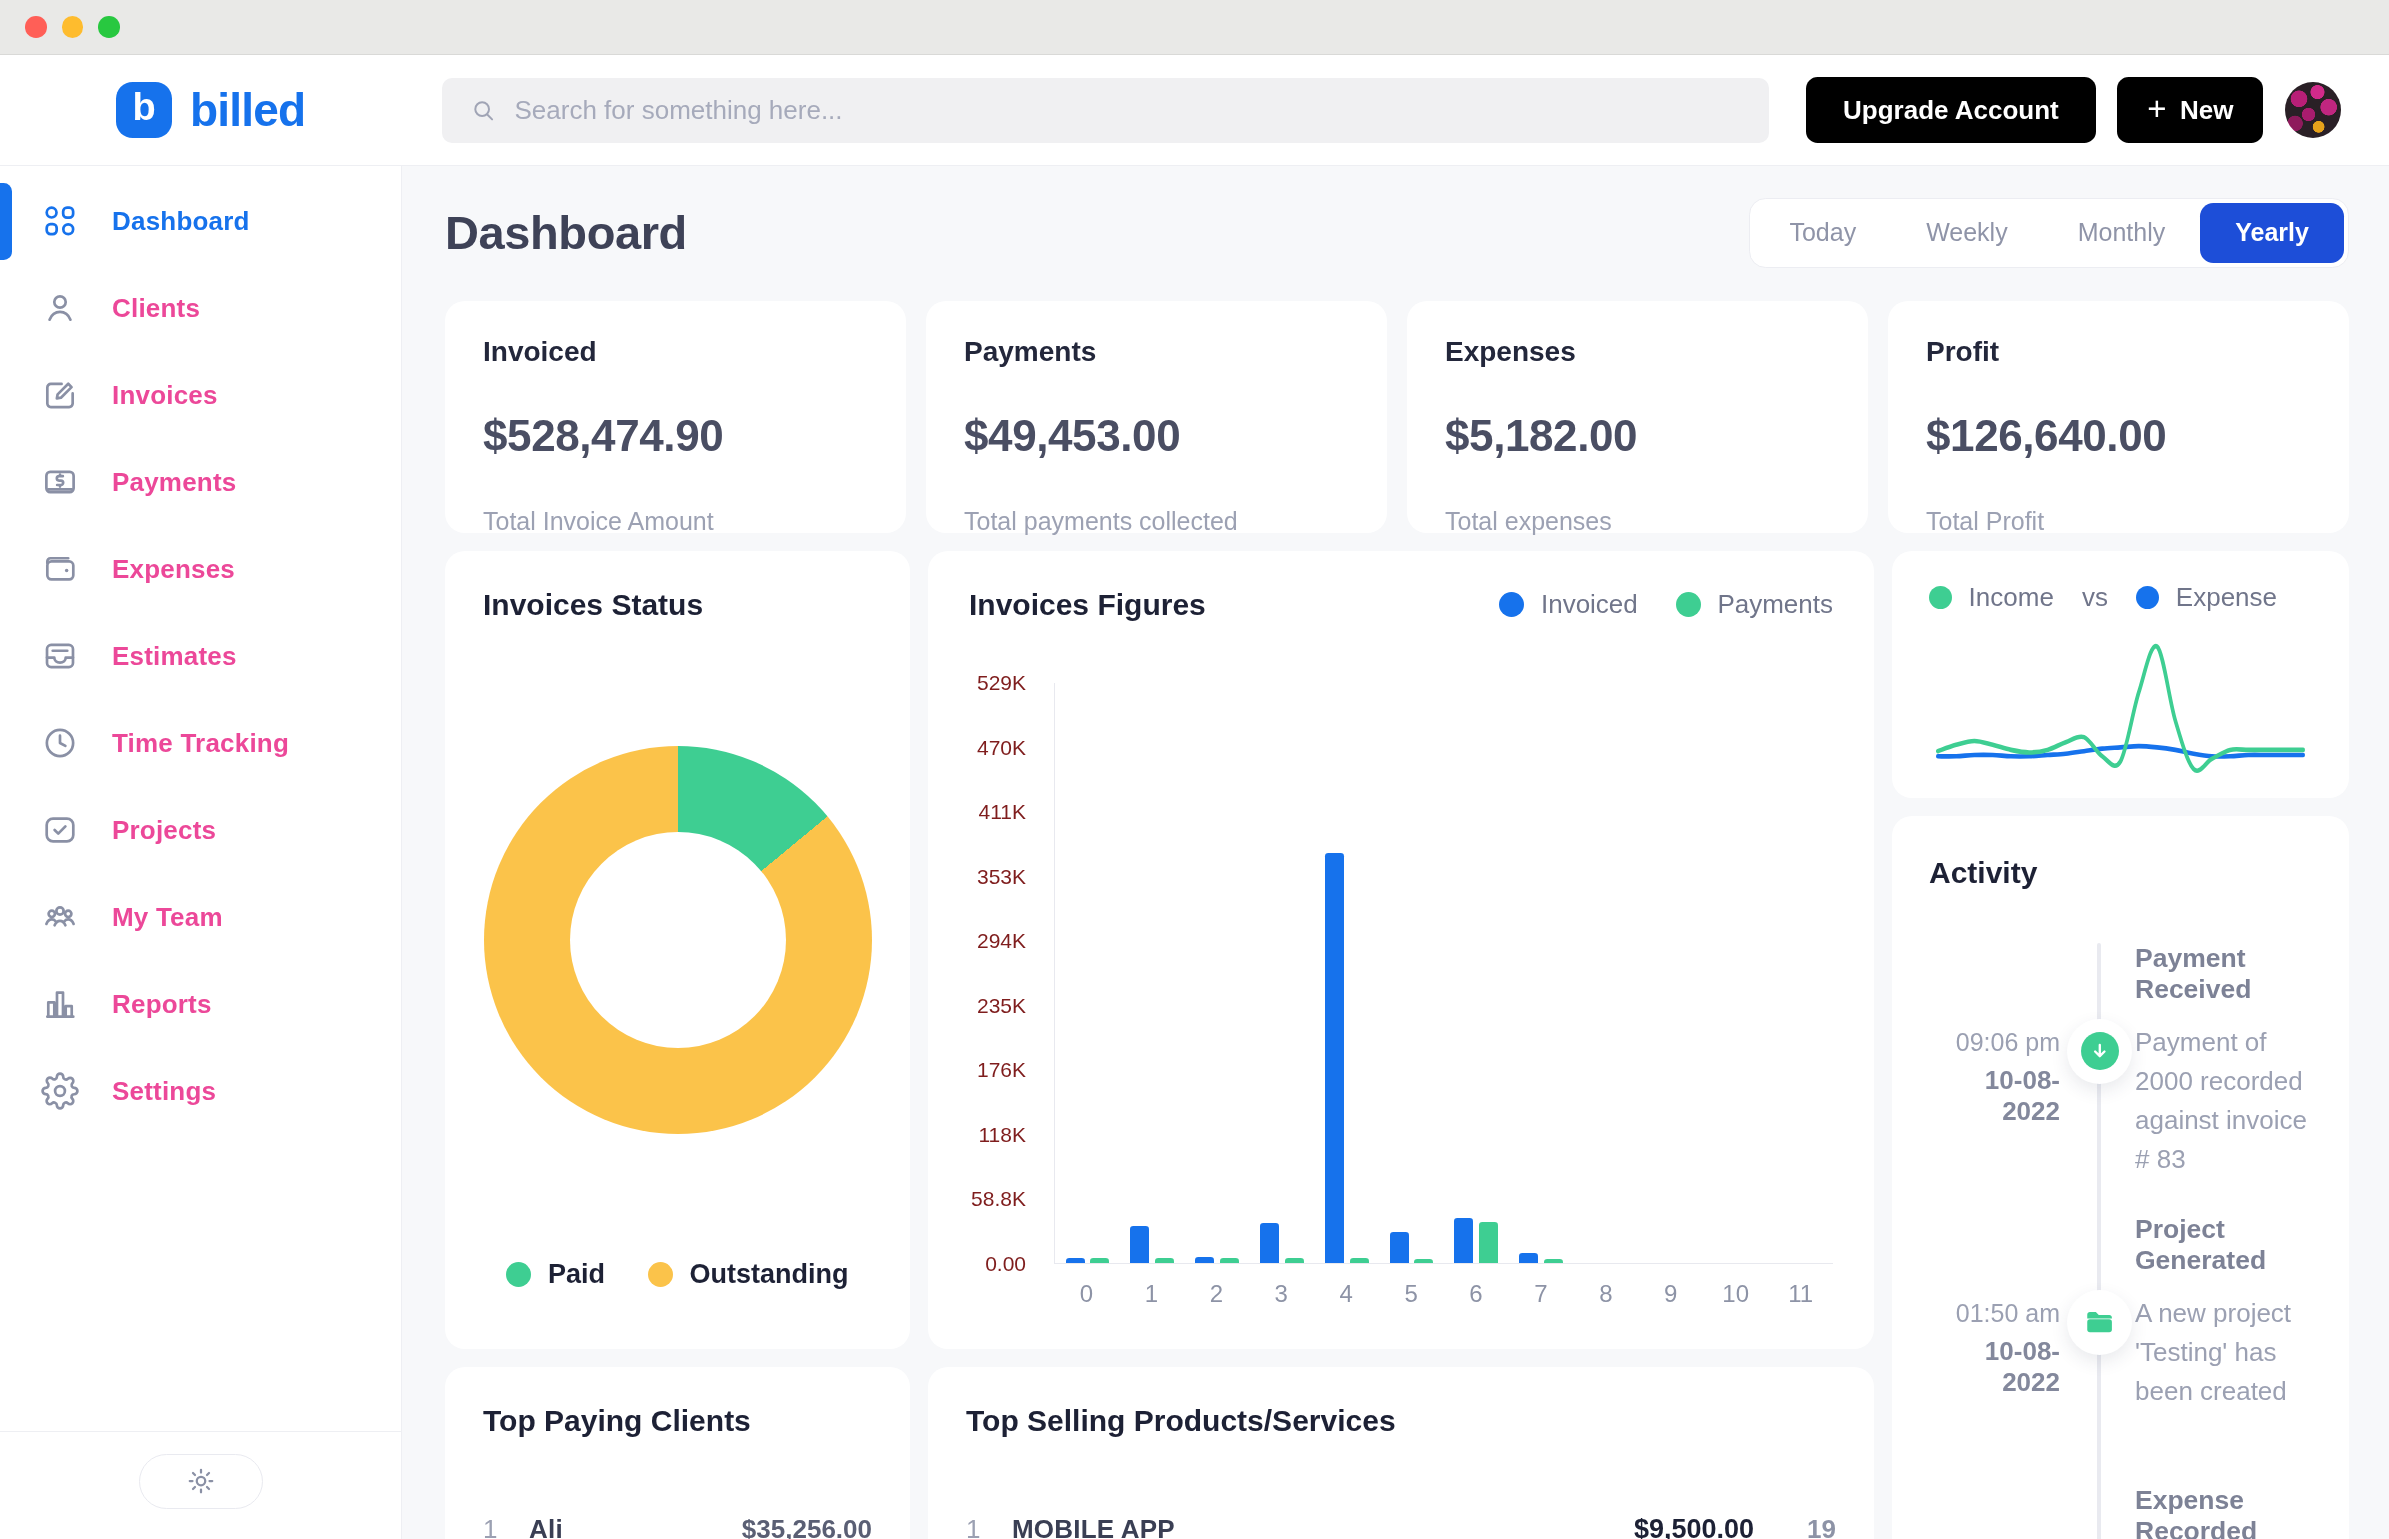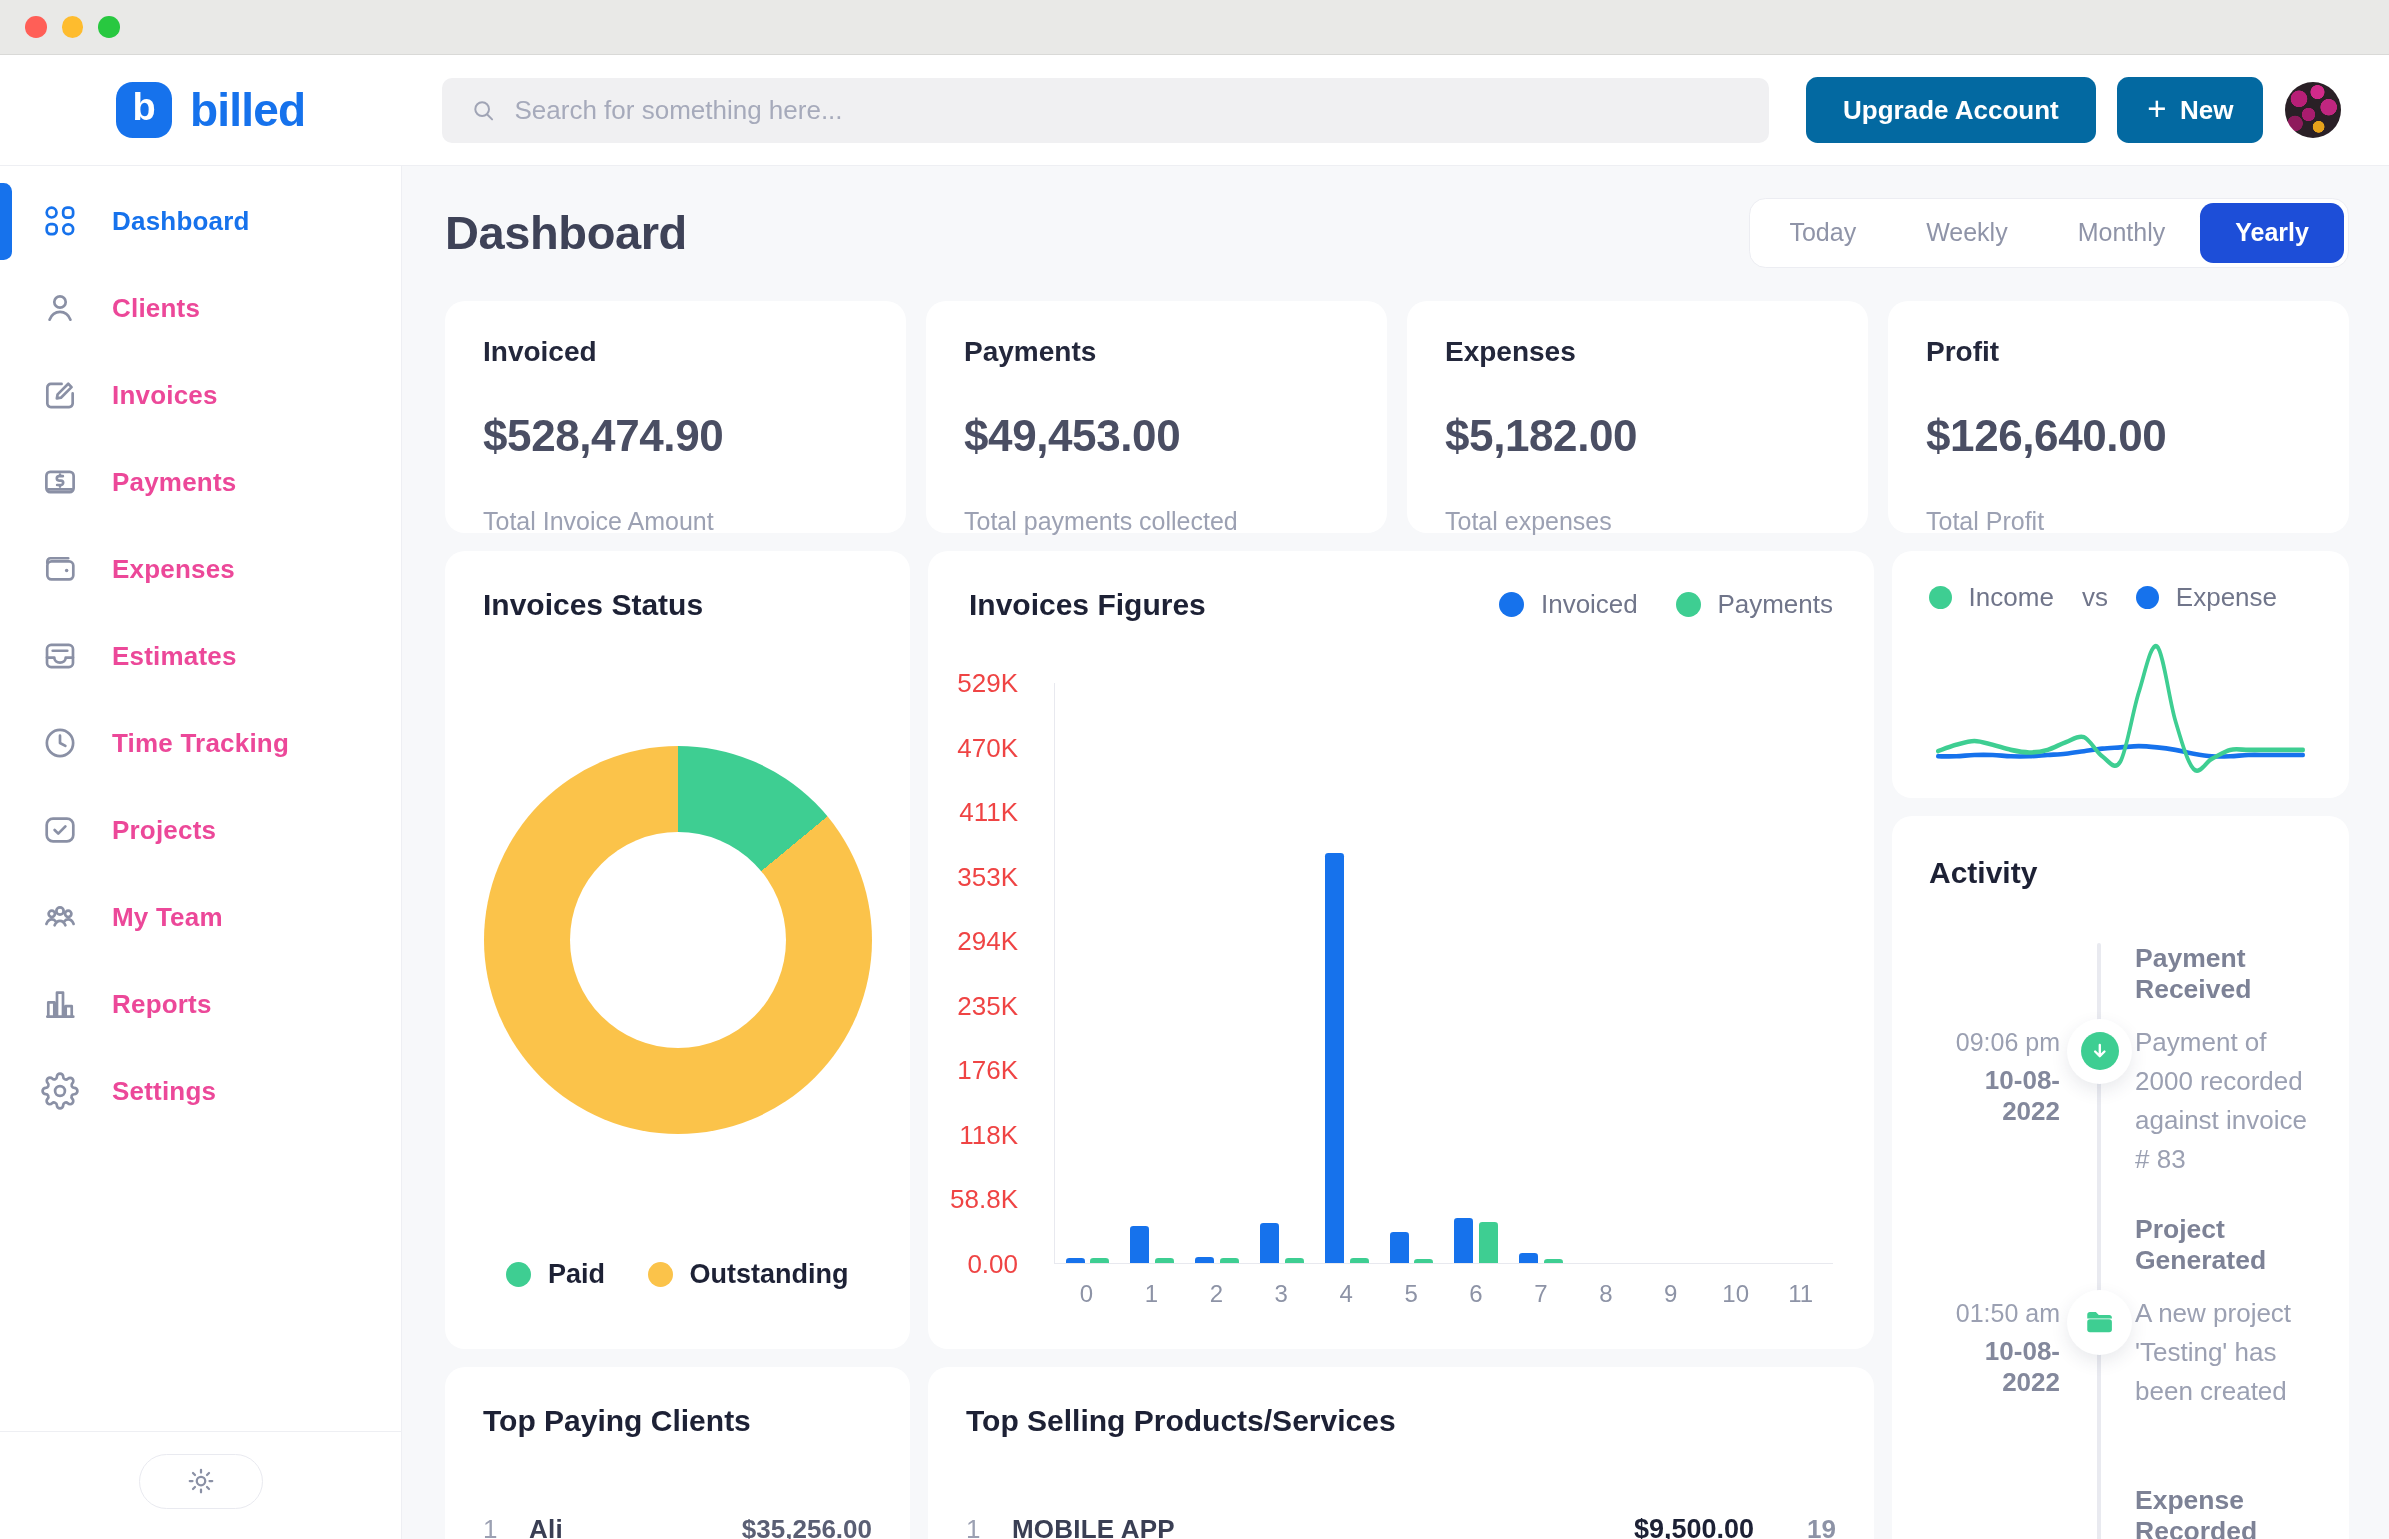--- a/index.html
+++ b/index.html
@@ -20,21 +20,21 @@
     display:flex; align-items:center; justify-content:center; color:#fff;
     font-size:38px; font-weight:700; padding-bottom:5px; }
   .logo-text { font-size:46px; font-weight:700; color:#1672EC; letter-spacing:-0.8px; }
   .search { margin-left:40px; width:1327px; height:65px; background:#F0F0F2; border-radius:10px;
     display:flex; align-items:center; padding:16px 28px; gap:18px; }
   .search svg { flex:none; }
   .search input { flex:1; border:0; outline:0; background:transparent; font-family:inherit;
     font-size:26px; color:#4A4F63; }
   .search input::placeholder { color:#A6AABB; }
   .header-right { margin-left:auto; margin-right:48px; display:flex; align-items:center; gap:21.6px; }
-  .btn { height:66px; background:#0369a1; color:#fff; border:0; border-radius:11.6px;
+  .btn { height:66px; background:#000000; color:#fff; border:0; border-radius:11.6px;
     font-family:inherit; font-size:26px; font-weight:700; cursor:pointer;
     display:flex; align-items:center; justify-content:center; }
   .btn-upgrade { padding:0 37px; }
   .btn-new { padding:0 30px; gap:13.3px; }
   .btn-new .plus { font-size:33px; font-weight:400; line-height:1; padding-bottom:3.3px; }
   .avatar { width:56px; height:56px; border-radius:50%;
     background:
       radial-gradient(circle at 25% 30%, #b81f77 0 14%, transparent 15%),
       radial-gradient(circle at 58% 18%, #d12a8a 0 12%, transparent 13%),
       radial-gradient(circle at 78% 45%, #c12680 0 15%, transparent 16%),
@@ -95,21 +95,21 @@
   .dot { width:25px; height:25px; border-radius:50%; flex:none; }
   .legend-dark { font-size:27px; font-weight:700; color:#1D2135; }
   .legend-gray { font-size:26px; color:#70758A; }
 
   
   .figures-card { height:798px; padding:37px 41px; display:flex; flex-direction:column; }
   .fig-head { display:flex; align-items:center; justify-content:space-between; }
   .fig-legend { display:flex; align-items:center; gap:38px; }
   .chart-zone { flex:1; margin-top:61px; position:relative; }
   .yticks { position:absolute; left:0; top:0; width:65px; height:581px; }
-  .ytick { position:absolute; right:16px; font-size:26px; color:#ef4444; transform:translateY(-50%); }
+  .ytick { position:absolute; right:8px; font-size:21px; color:#7f1d1d; transform:translateY(-50%); }
   .plot { margin-left:85px; height:581px; border-left:1.7px solid #E8E9EF; border-bottom:1.7px solid #E8E9EF;
     display:flex; align-items:flex-end; }
   .bar-group { flex:1; display:flex; align-items:flex-end; justify-content:center; gap:5.8px; height:100%; }
   .bar { width:19px; border-radius:3.3px 3.3px 0 0; }
   .xlabels { margin-left:85px; display:flex; margin-top:16.6px; }
   .xlabels span { flex:1; text-align:center; font-size:24px; color:#8D93A6; }
 
   
   .income-card { height:247px; padding:31.5px 37px 0; }
   .iv-legend { display:flex; align-items:center; gap:16.6px; }

